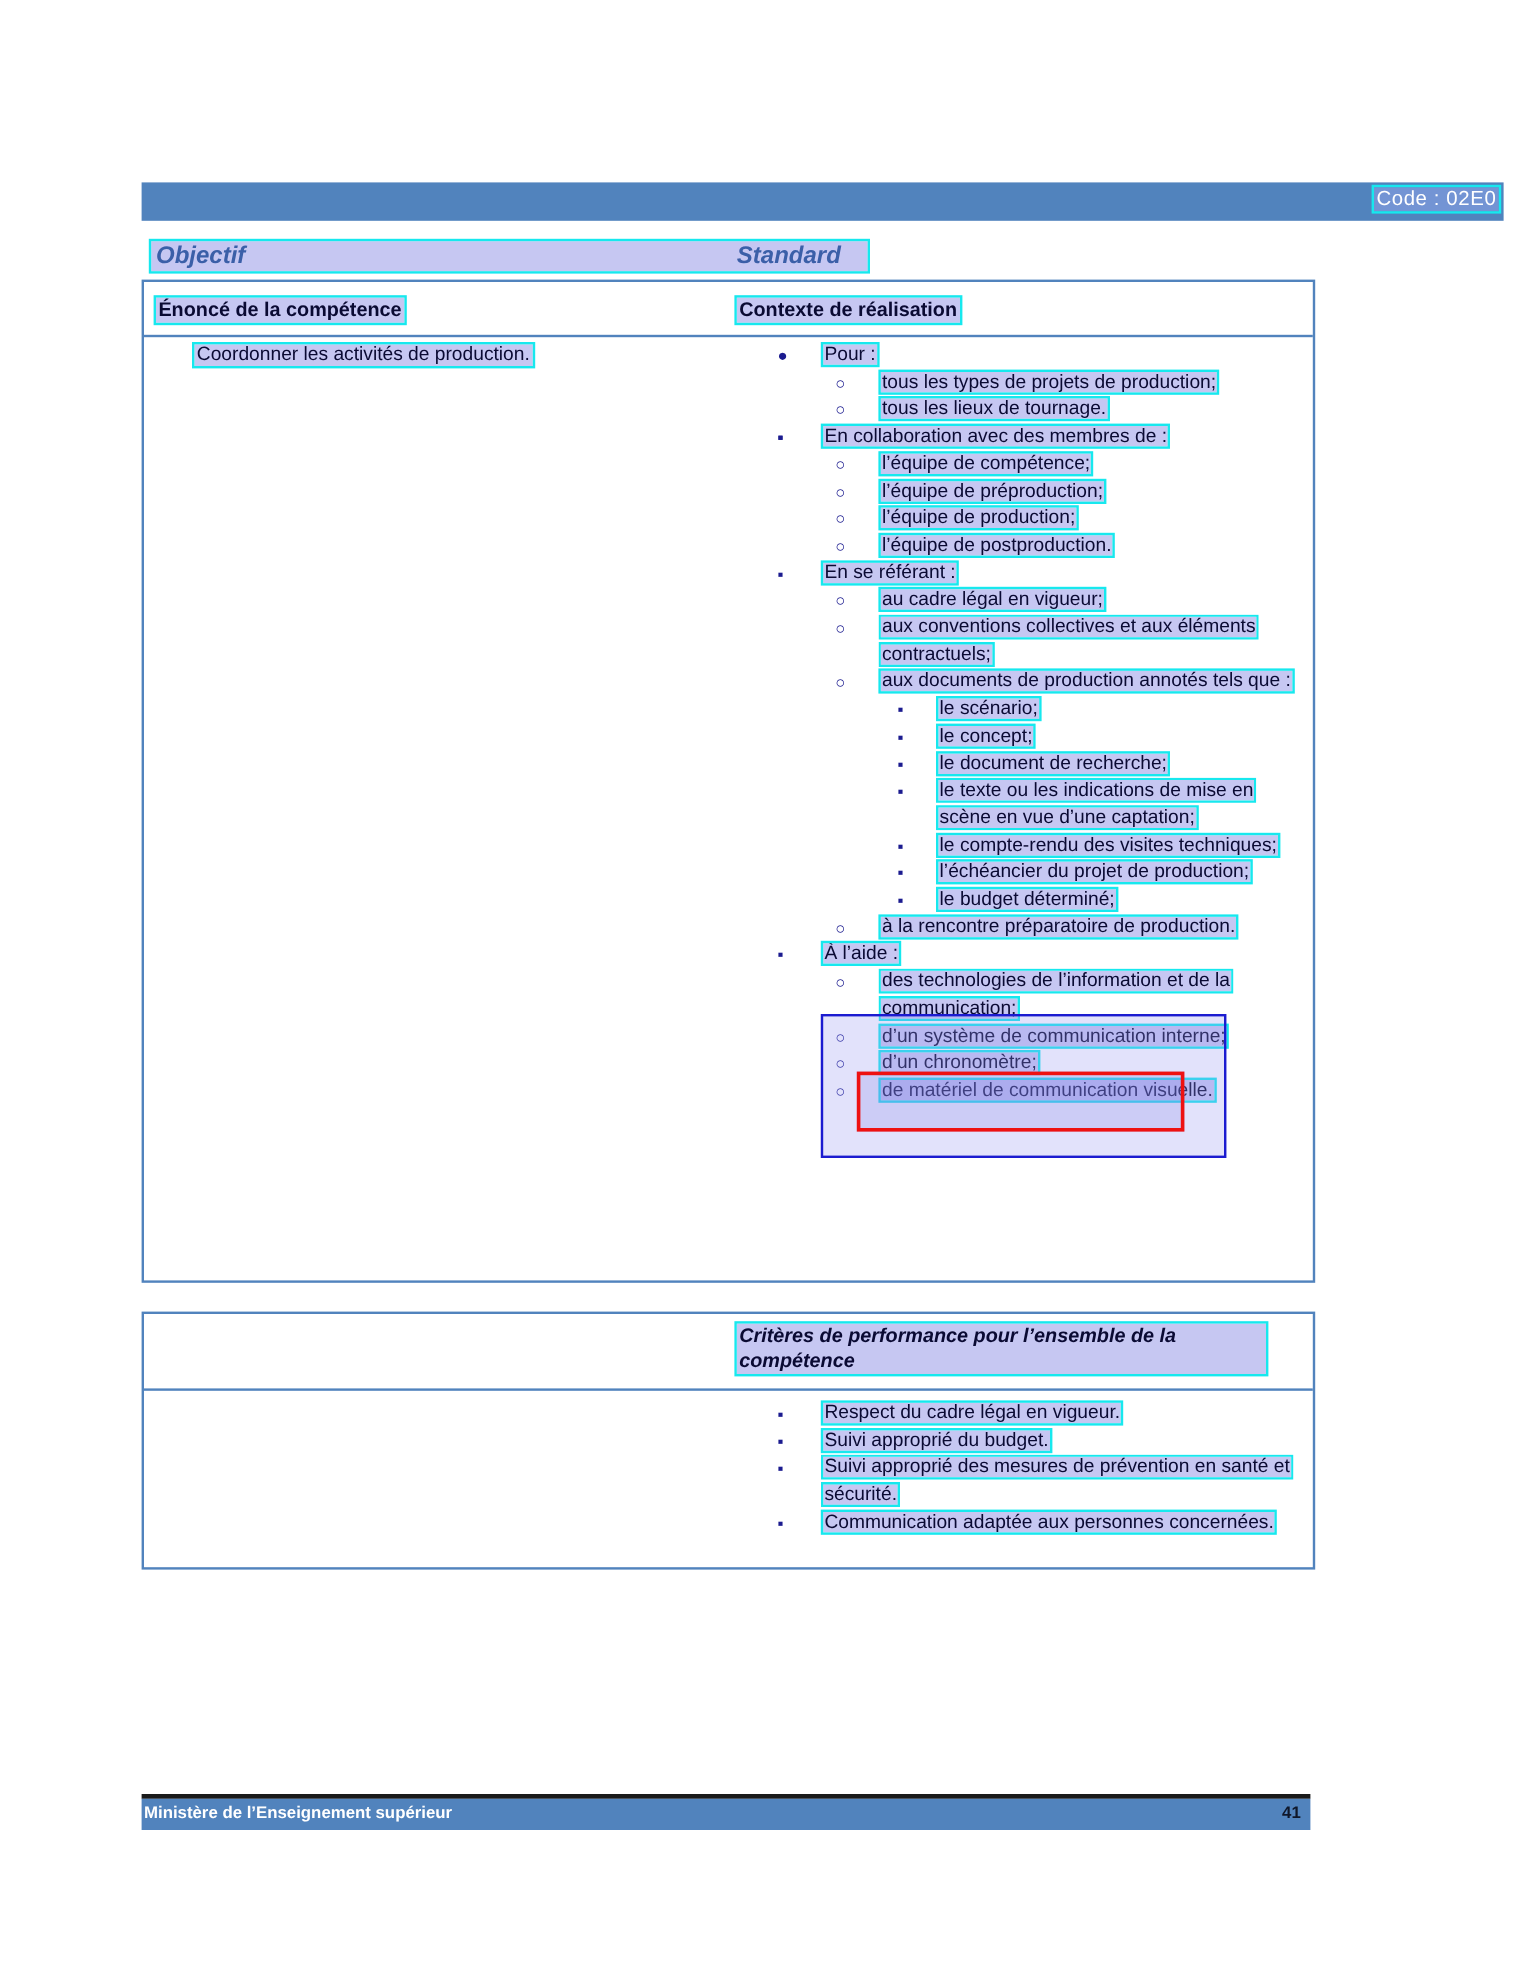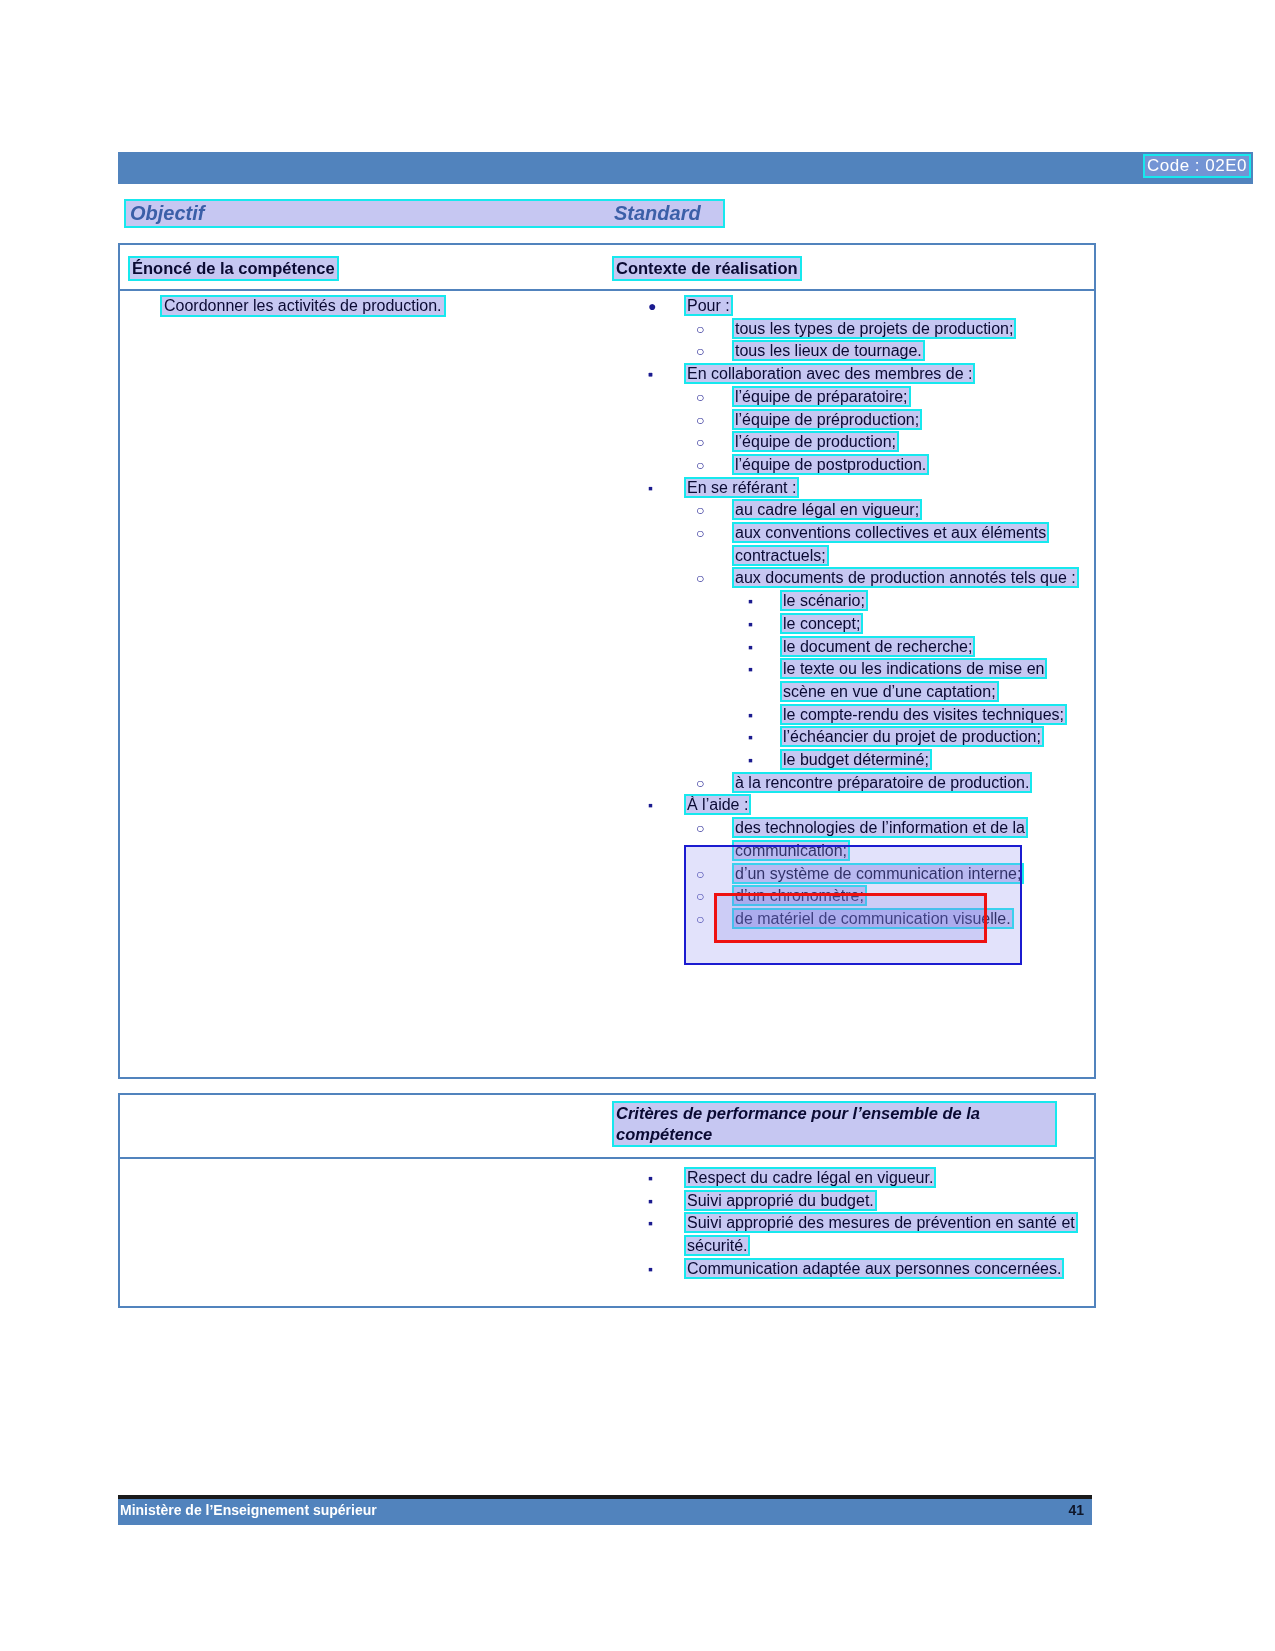--- a/index.html
+++ b/index.html
@@ -34,21 +34,21 @@
     position:absolute;top:0;font-style:italic;font-weight:bold;
     font-size:20px;color:#3b5fa8;line-height:25px;
   }
   .obj-std .lab.objectif{left:4px;}
   .obj-std .lab.standard{left:488px;}
 
   
   .tbl{
     position:absolute;border:2px solid #5183bd;background:#fff;
   }
-  .tbl1{left:118px;top:243px;width:974px;height:832px;}
+  .tbl1{left:118px;top:233px;width:974px;height:832px;}
   .tbl2{left:118px;top:1093px;width:974px;height:211px;}
 
   .hdr-row{
     position:absolute;left:0;top:0;width:100%;height:44px;
     border-bottom:2px solid #5183bd;
   }
   .tbl2 .hdr-row{height:62px;font-style:italic;}
 
   .hdr-cell{
     position:absolute;font-weight:bold;font-size:16.5px;color:#0a0a33;
@@ -135,21 +135,21 @@
       <div class="hdr-cell hdr-enonce">Énoncé de la compétence</div>
       <div class="hdr-cell hdr-contexte">Contexte de réalisation</div>
     </div>
     <div class="cell-enonce">Coordonner les activités de production.</div>
     <ul class="lvl ctx" id="ctx-list">
         <li class="it l1"><span class="bul">●</span><span class="txt">Pour :</span></li>
         <li class="it l2"><span class="bul">○</span><span class="txt">tous les types de projets de production;</span></li>
         <li class="it l2"><span class="bul">○</span><span class="txt">tous les lieux de tournage.</span></li>
         <li class="it l1"><span class="bul">▪</span></li>
         <li class="it l1"><span class="bul">▪</span><span class="txt">En collaboration avec des membres de :</span></li>
-        <li class="it l2"><span class="bul">○</span><span class="txt">l’équipe de préparatoire;</span></li>
+        <li class="it l2"><span class="bul">○</span><span class="txt">l’équipe de compétence;</span></li>
         <li class="it l2"><span class="bul">○</span><span class="txt">l’équipe de préproduction;</span></li>
         <li class="it l2"><span class="bul">○</span><span class="txt">l’équipe de production;</span></li>
         <li class="it l2"><span class="bul">○</span><span class="txt">l’équipe de postproduction.</span></li>
         <li class="it l1"><span class="bul">▪</span><span class="txt">En se référant :</span></li>
         <li class="it l2"><span class="bul">○</span><span class="txt">au cadre légal en vigueur;</span></li>
         <li class="it l2"><span class="bul">○</span><span class="txt">aux conventions collectives et aux éléments contractuels;</span></li>
         <li class="it l2"><span class="bul">○</span><span class="txt">aux documents de production annotés tels que :</span></li>
         <li class="it l3"><span class="bul">▪</span><span class="txt">le scénario;</span></li>
         <li class="it l3"><span class="bul">▪</span><span class="txt">le concept;</span></li>
         <li class="it l3"><span class="bul">▪</span><span class="txt">le document de recherche;</span></li>

